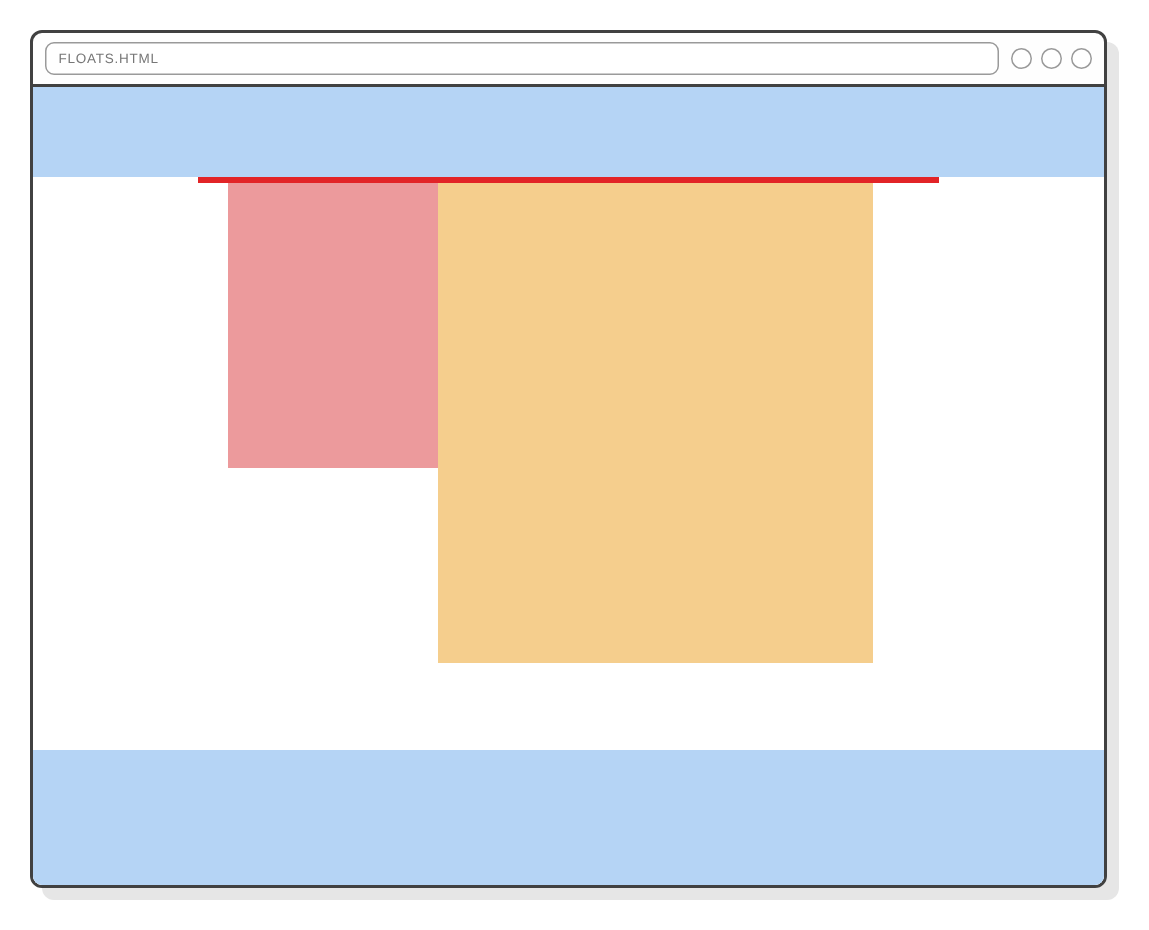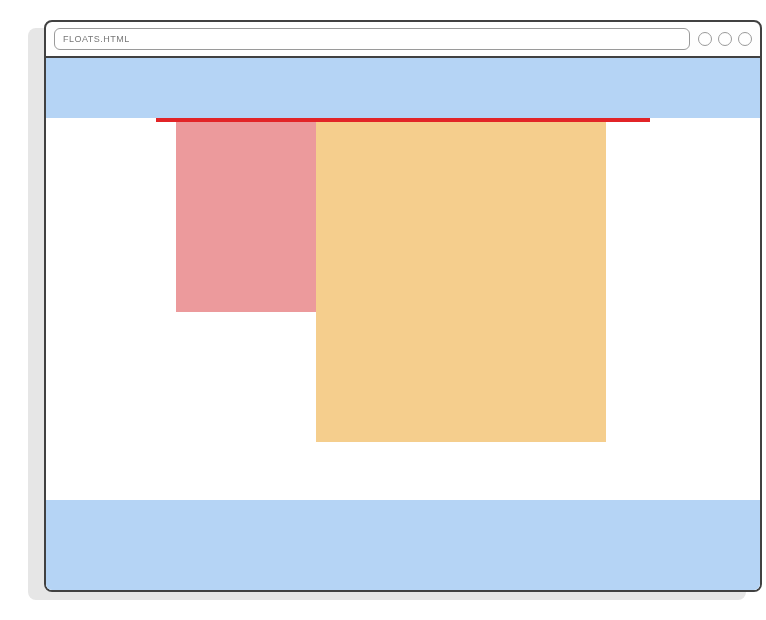--- a/index.html
+++ b/index.html
@@ -29,21 +29,20 @@
   .window {
     position: absolute;
     left: 0;
     top: 0;
     width: 718px;
     height: 572px;
     background: #fefefe;
     border: 2px solid #414141;
     border-radius: 8px;
     overflow: hidden;
-    margin-left: 24px;
   }
   .titlebar {
     height: 36px;
     border-bottom: 2px solid #414141;
     display: flex;
     align-items: center;
     padding: 0 8px;
     gap: 8px;
   }
   .urlbar {

